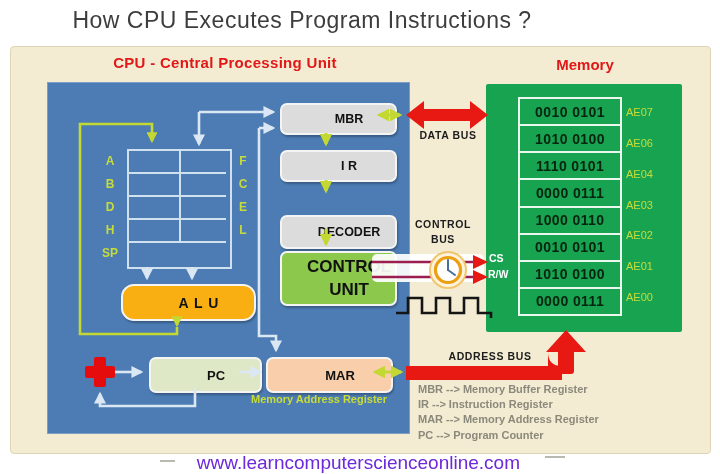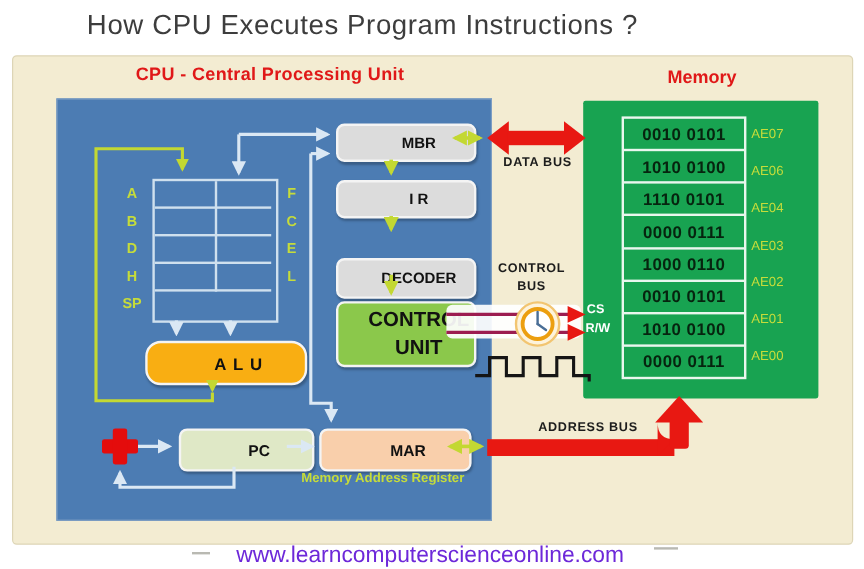--- a/index.html
+++ b/index.html
@@ -103,20 +103,26 @@
     <div>AE01</div>
     <div>AE00</div>
   </div>
   <div class="abs sig" style="left:489px;top:252px;">CS</div>
   <div class="abs sig" style="left:488px;top:268px;">R/W</div>
 
   <div class="abs buslabel" style="left:406px;top:128px;width:84px;">DATA  BUS</div>
   <div class="abs buslabel" style="left:412px;top:217px;width:62px;">CONTROL BUS</div>
   <div class="abs buslabel" style="left:438px;top:349px;width:104px;">ADDRESS  BUS</div>
 
+  <div id="legend" class="abs">
+    <div>MBR --&gt; Memory Buffer Register</div>
+    <div>IR  --&gt;  Instruction Register</div>
+    <div>MAR  --&gt;  Memory  Address  Register</div>
+    <div>PC --&gt;  Program  Counter</div>
+  </div>
 
   <div id="footer-text" class="abs">www.learncomputerscienceonline.com</div>
   <div class="dash" style="left:160px;top:460px;width:15px;"></div>
   <div class="dash" style="left:545px;top:456px;width:20px;"></div>
 
   <svg width="720" height="474" viewBox="0 0 720 474">
     <defs>
       <marker id="m-lime" viewBox="0 0 10 10" refX="8" refY="5" markerWidth="4.2" markerHeight="4.2" orient="auto-start-reverse">
         <path d="M0,0 L10,5 L0,10 z" fill="#c3d832"></path>
       </marker>

